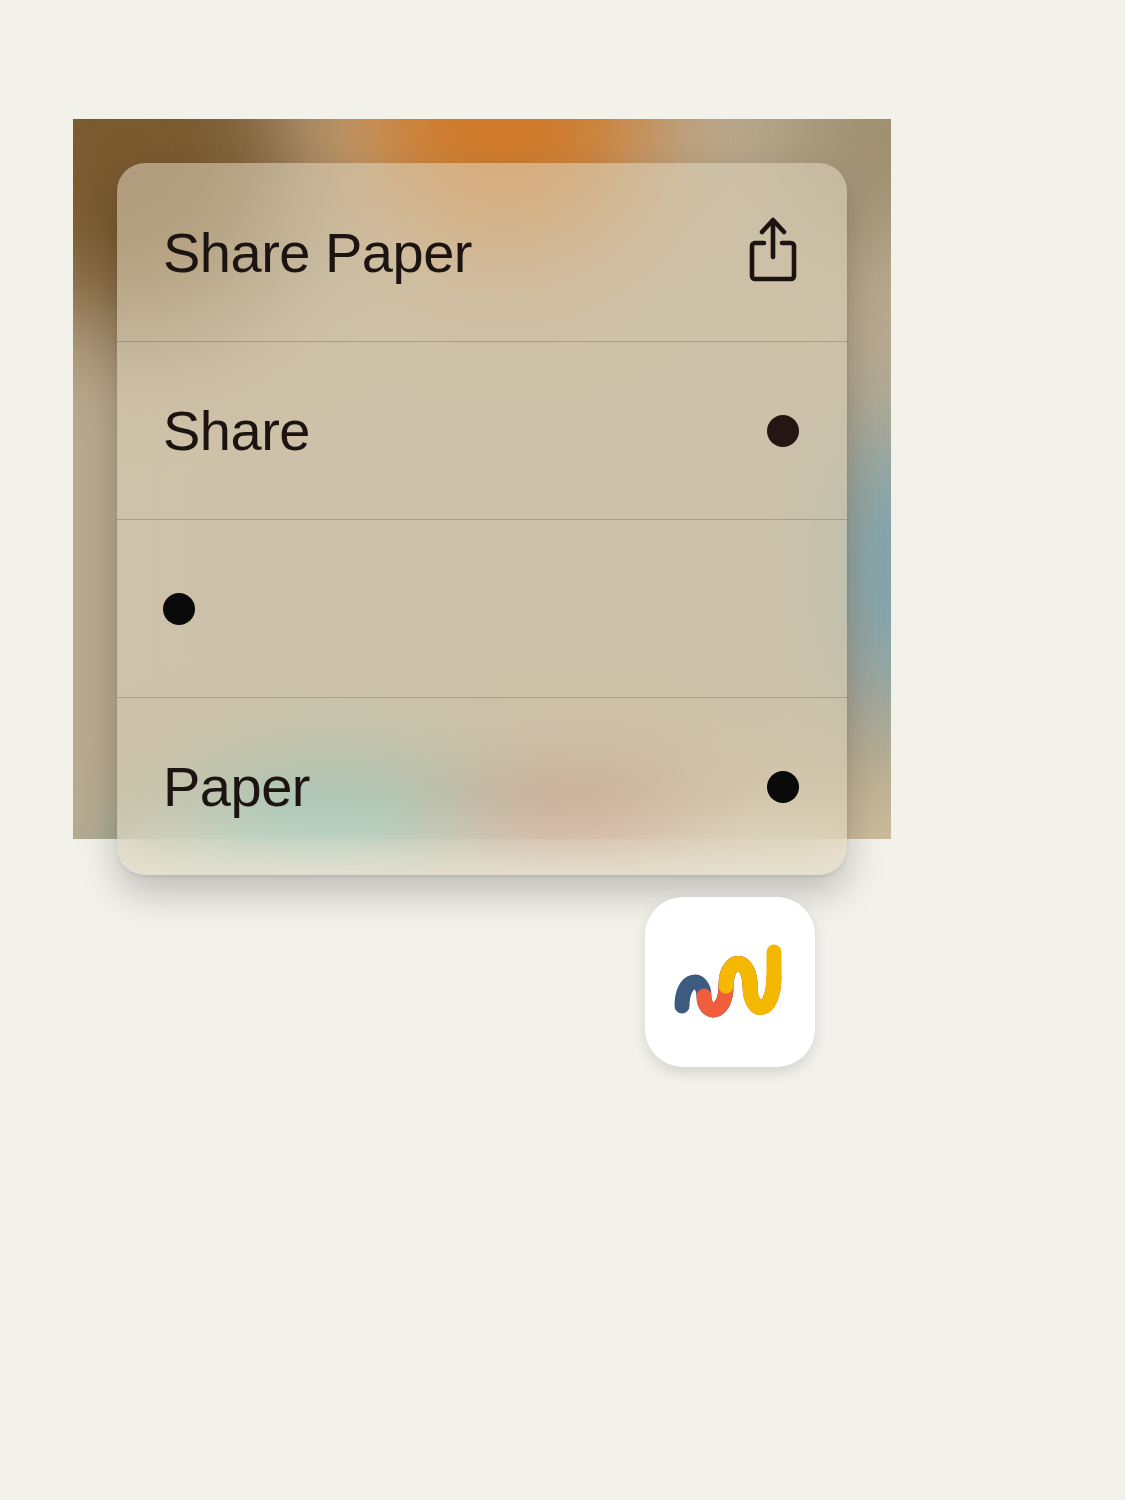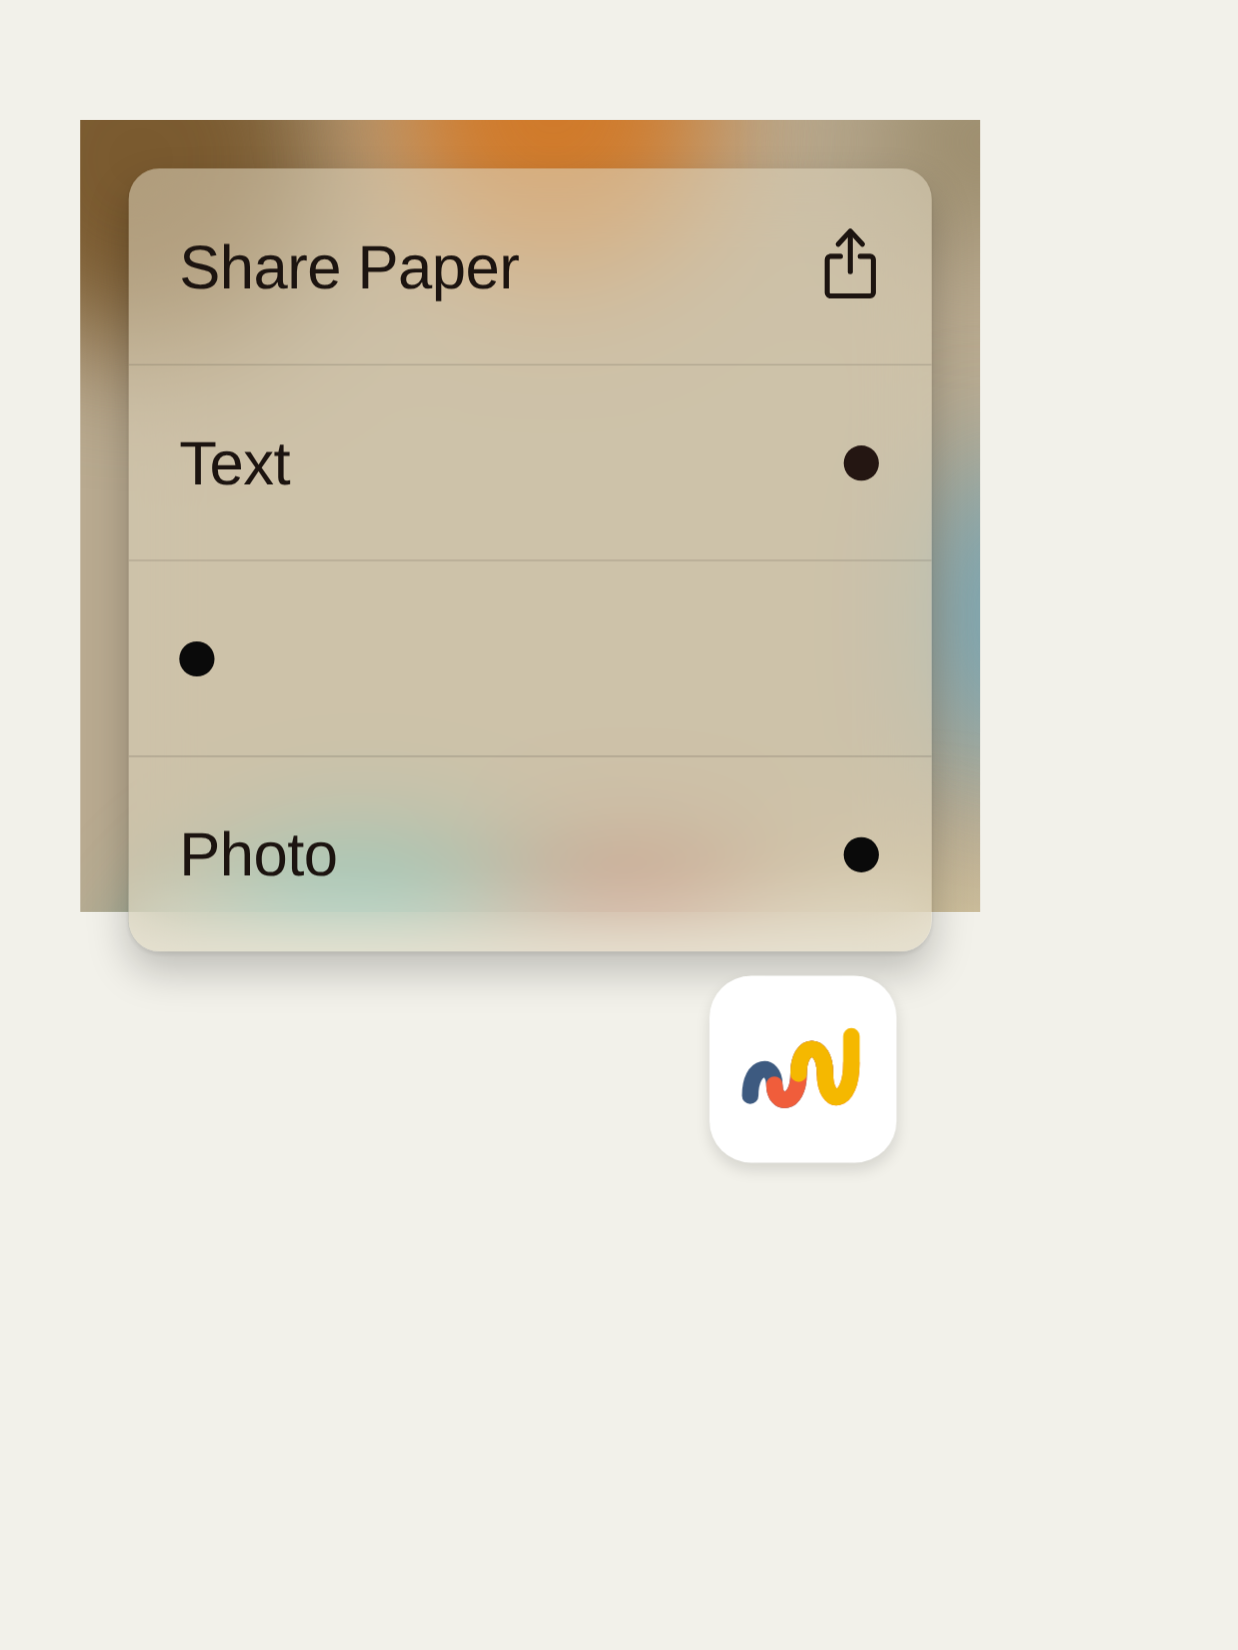--- a/index.html
+++ b/index.html
@@ -5,21 +5,21 @@
     * { margin: 0; padding: 0; box-sizing: border-box; }
     html, body { width: 1125px; height: 1500px; overflow: hidden; }
     body {
       background: #f2f1ea;
       font-family: -apple-system, "Helvetica Neue", Helvetica, Arial, sans-serif;
       position: relative;
     }
     .stage {
       position: absolute;
       left: 73px;
-      top: 109px;
+      top: 119px;
       width: 818px;
       height: 720px;
     }
     .blur-bg {
       position: absolute;
       inset: 0;
       overflow: hidden;
       background: #b9aa90;
     }
     .blur-bg .blob {
@@ -112,30 +112,30 @@
           <g fill="none" stroke="#1c1410" stroke-width="4.6" stroke-linecap="round" stroke-linejoin="round">
             <polyline points="15,15 26,3 37,15"></polyline>
             <line x1="26" y1="4" x2="26" y2="40"></line>
             <path d="M17 26 H8 a3 3 0 0 0 -3 3 v30 a3 3 0 0 0 3 3 h36 a3 3 0 0 0 3 -3 v-30 a3 3 0 0 0 -3 -3 h-9"></path>
           </g>
         </svg>
       </span>
     </div>
 
     <div class="menu-item">
-      <span class="menu-label">Text</span>
+      <span class="menu-label">Share</span>
       <span class="dot dot-dark"></span>
     </div>
 
     <div class="menu-item">
       <span class="dot dot-black"></span>
     </div>
 
     <div class="menu-item">
-      <span class="menu-label">Photo</span>
+      <span class="menu-label">Paper</span>
       <span class="dot dot-black"></span>
     </div>
 
   </div>
 
   <div class="app-icon">
     <svg width="120" height="96" viewBox="0 0 120 96">
       <path d="M12 72 C12 42, 34 42, 34 62 C34 82, 56 82, 56 52 C56 22, 80 22, 80 52" fill="none" stroke="#3d5a80" stroke-width="15" stroke-linecap="round"></path>
       <path d="M34 62 C34 82, 56 82, 56 52 C56 22, 80 22, 80 52 C80 82, 104 82, 104 42" fill="none" stroke="#f05d3b" stroke-width="15" stroke-linecap="round"></path>
       <path d="M56 52 C56 22, 80 22, 80 52 C80 82, 104 82, 104 42 L104 18" fill="none" stroke="#f5b800" stroke-width="15" stroke-linecap="round"></path>

